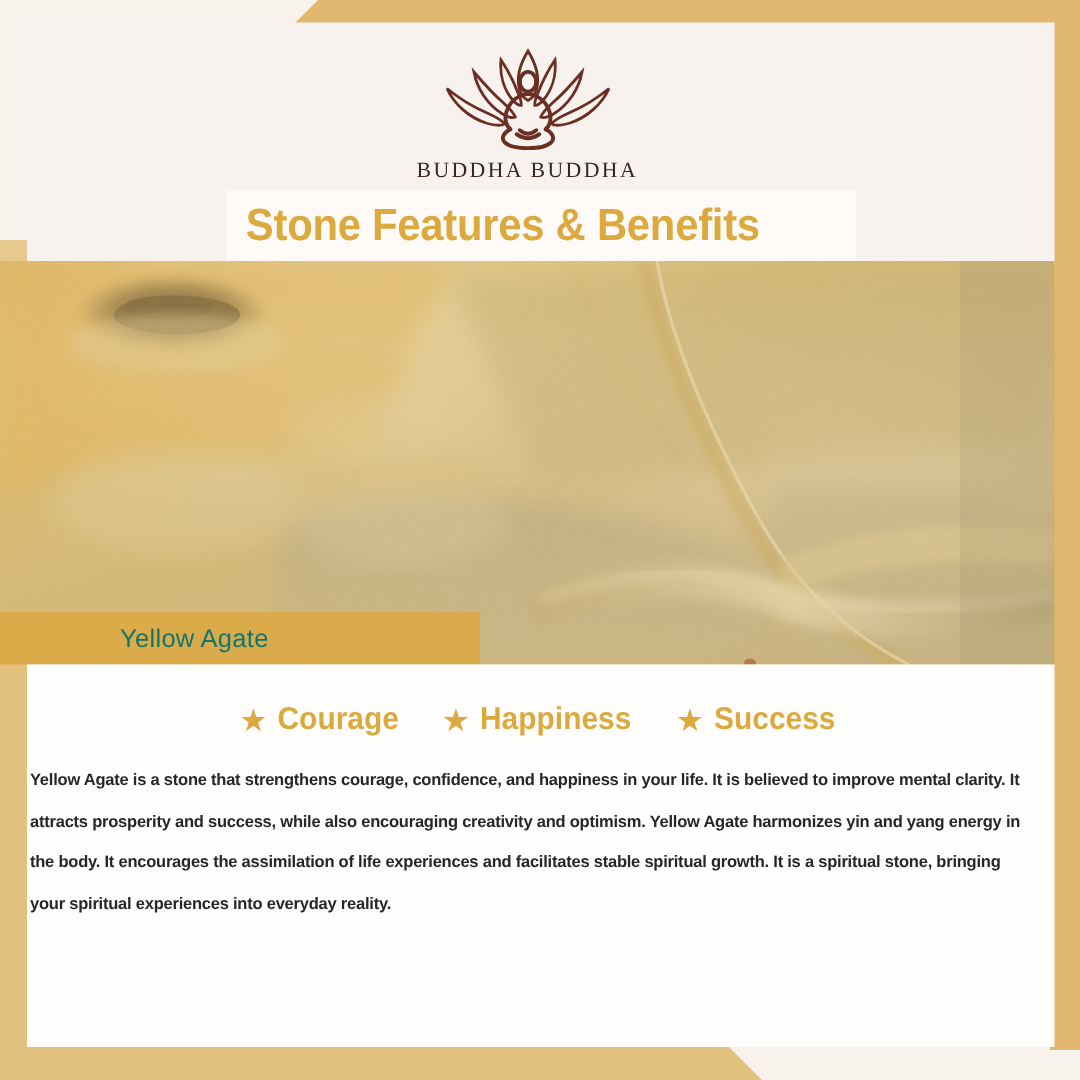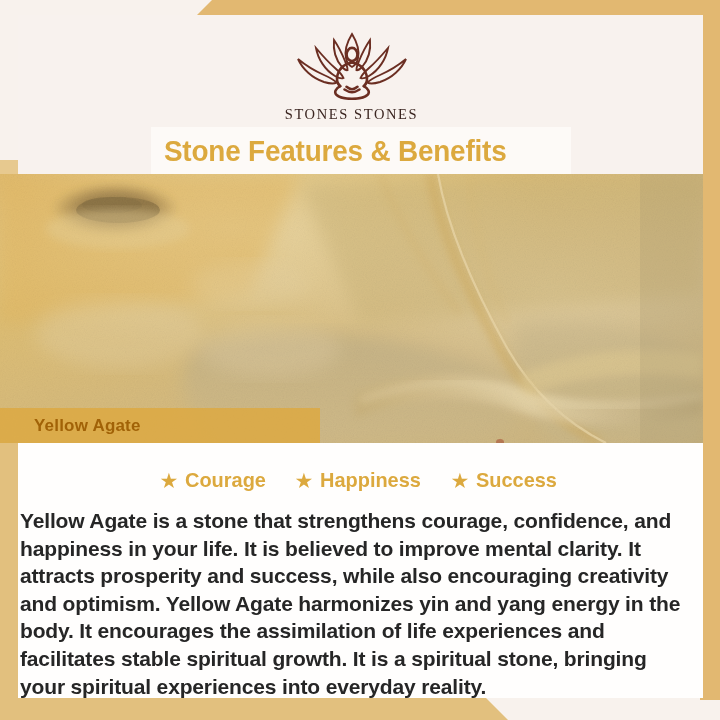--- a/index.html
+++ b/index.html
@@ -85,41 +85,41 @@
   }
   .photo svg { display:block; width:703px; height:269px; }
 
   
   .stone-chip {
     position:absolute; left:0; top:408px; width:320px; height:35px;
     background:rgba(221,168,64,0.82);
     display:flex; align-items:center;
   }
   .stone-chip span {
-    margin-left:34px;
-    color:#a16207; font-size:17px; font-weight:700; letter-spacing:0.2px;
+    margin-left:80px;
+    color:#0f766e; font-size:17px; font-weight:400; letter-spacing:0.2px;
   }
 
   
   .benefits {
     position:absolute; left:18px; top:468px; width:685px;
     display:flex; align-items:center; justify-content:center; gap:24px;
   }
   .benefit { display:flex; align-items:center; gap:7px; }
   .benefit .star { color:#dca93e; font-size:21px; line-height:1; }
   .benefit .lbl {
     color:#dca93e; font-size:21px; font-weight:700;
     transform:scaleX(0.95); transform-origin:left center;
     white-space:nowrap;
   }
 
   
   .body-copy {
     position:absolute; left:20px; top:507px; width:672px;
-    font-size:21px; line-height:27.6px; color:#262626;
+    font-size:11px; line-height:27.6px; color:#262626;
     font-weight:600;
     letter-spacing:-0.15px;
   }
 </style>
 </head>
 <body>
 
 <div id="page">
 
   <div class="band-top"></div>
@@ -154,21 +154,21 @@
 
         <path d="M64 34.5 C57 35.6 51.5 40 49.5 47 C48.2 51.6 49.4 55.6 52.2 58.2"></path>
         <path d="M64 34.5 C71 35.6 76.5 40 78.5 47 C79.8 51.6 78.6 55.6 75.8 58.2"></path>
 
         <path d="M52.2 58.2 C47.5 60.6 45.8 64.4 48.6 67 C51.8 70 58 70.8 64 70.8 C70 70.8 76.2 70 79.4 67 C82.2 64.4 80.5 60.6 75.8 58.2"></path>
 
         <path d="M56.5 61.5 C59.5 63.4 62 64.2 64 64.2 C66 64.2 68.5 63.4 71.5 61.5"></path>
         <path d="M58.5 58.8 C60.5 60.4 62.3 61.2 64 61.2 C65.7 61.2 67.5 60.4 69.5 58.8"></path>
       </g>
     </svg>
-    <div class="logo-word">STONES STONES</div>
+    <div class="logo-word">BUDDHA BUDDHA</div>
   </div>
 
   <div class="title-banner">
     <h1>Stone Features &amp; Benefits</h1>
   </div>
 
   <div class="photo">
     <svg viewBox="0 0 703 269" preserveAspectRatio="none">
       <defs>
         <linearGradient id="base" x1="0" y1="0" x2="1" y2="1">

